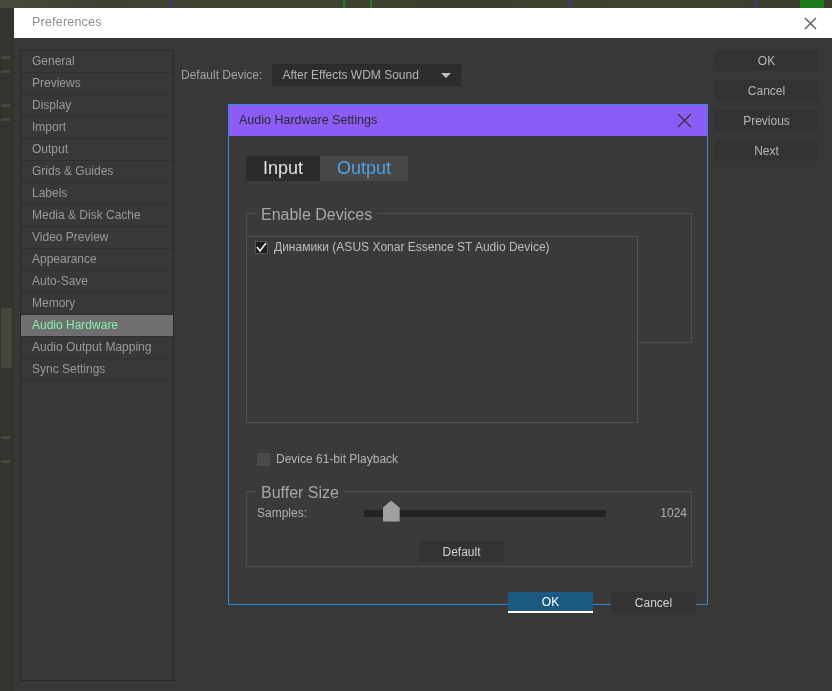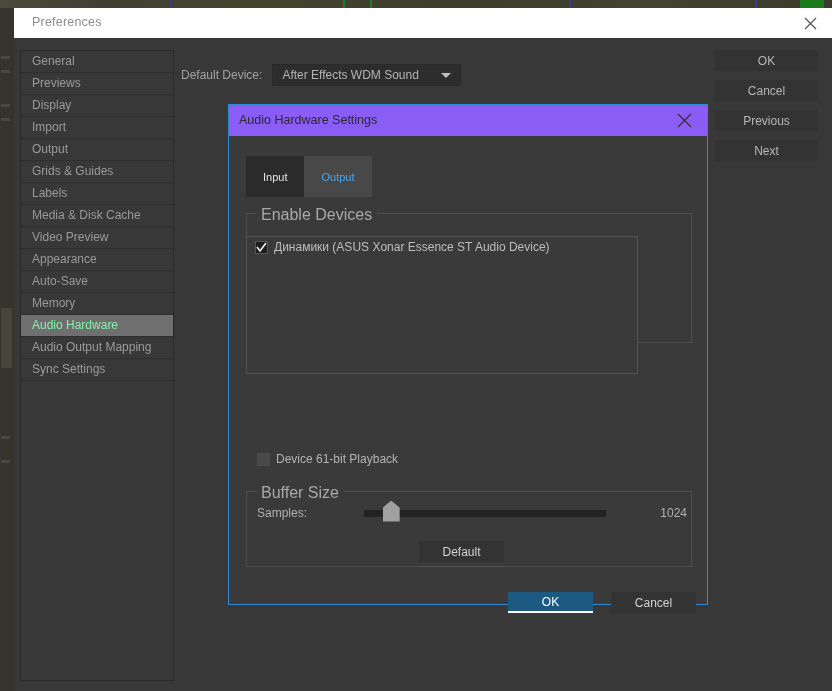--- a/index.html
+++ b/index.html
@@ -130,42 +130,42 @@
     cursor: pointer;
   }
   .modal-body { position: relative; height: 468px; }
 
   
   .tabs {
     position: absolute; left: 17px; top: 20px;
     display: flex;
   }
   .tab {
-    height: 41px; padding: 0 17px;
+    height: 25px; padding: 0 17px;
     display: flex; align-items: center;
-    font-size: 11px;
+    font-size: 18px;
     cursor: pointer;
   }
   .tab.active { background: #2b2b2b; color: #e4e4e4; }
   .tab.inactive { background: #484848; color: #4ba3e8; }
 
   
   .group {
     position: absolute;
     border: 1px solid #4f4f4f;
   }
   .group > .legend {
     position: absolute; top: -8px; left: 9px;
     background: #3a3a3a; padding: 0 5px;
     font-size: 16px; color: #a8a8a8;
   }
   #enable-group { left: 17px; top: 77px; width: 446px; height: 130px; }
   .dev-list {
     position: absolute; left: 17px; top: 100px;
-    width: 392px; height: 138px;
+    width: 392px; height: 187px;
     background: #3a3a3a;
     border: 1px solid #535353;
     overflow: hidden;
   }
   .dev-item {
     display: flex; align-items: center;
     height: 20px; padding-left: 8px;
     cursor: pointer;
   }
   .chk {

